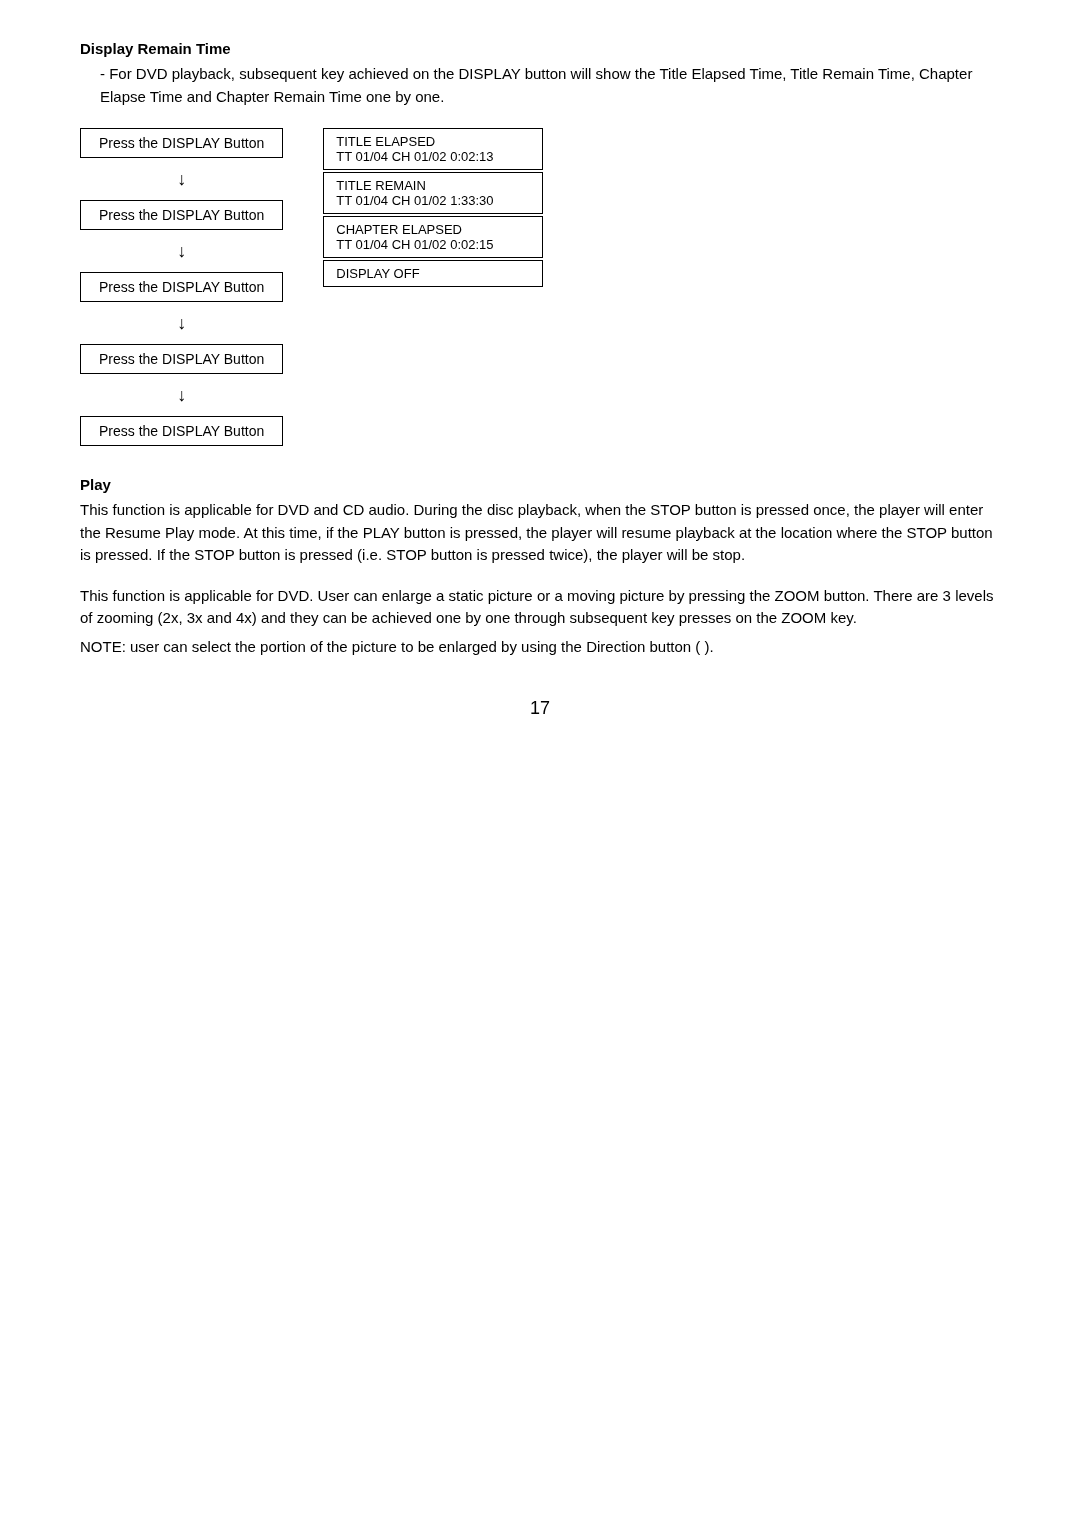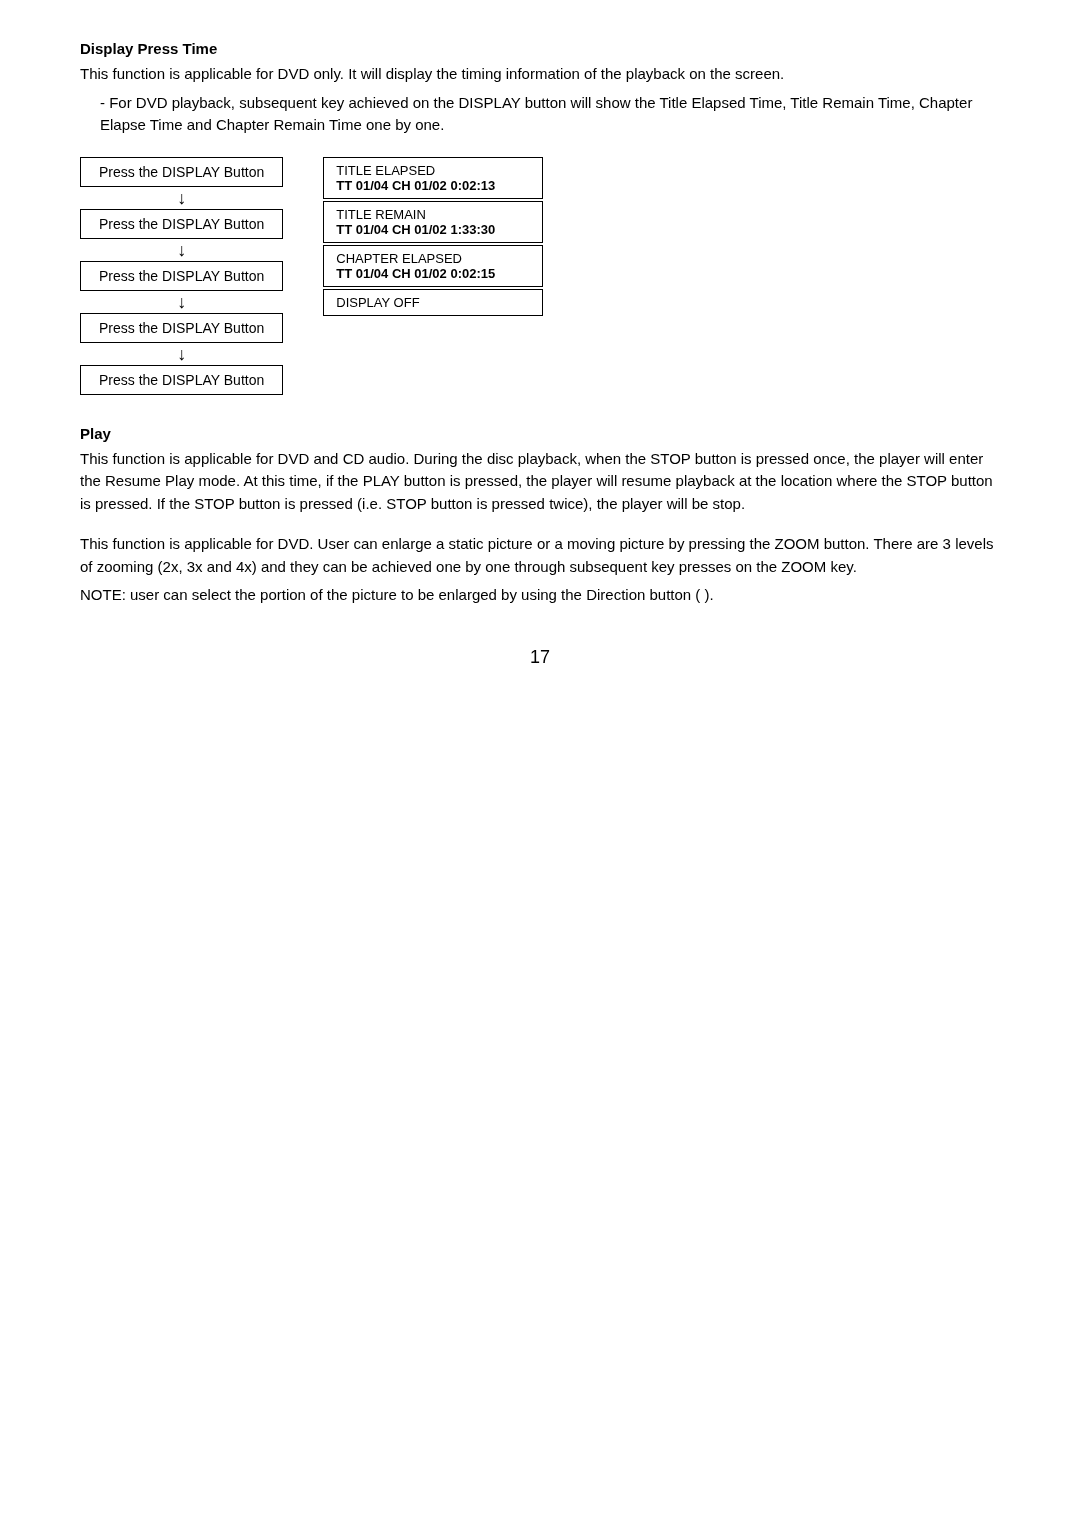--- a/index.html
+++ b/index.html
@@ -42,21 +42,21 @@
       flex-direction: row;
       align-items: flex-start;
       margin: 20px 0 30px 0;
       gap: 40px;
     }
 
     .left-column {
       display: flex;
       flex-direction: column;
       align-items: center;
-      gap: 0;
+      gap: 10px;
     }
 
     .display-btn-box {
       border: 1px solid #000;
       padding: 6px 18px;
       font-size: 14px;
       min-width: 200px;
       text-align: center;
       background: #fff;
     }
@@ -83,39 +83,38 @@
       background: #fff;
     }
 
     .info-box .line1 {
       font-size: 13px;
       font-weight: normal;
     }
 
     .info-box .line2 {
       font-size: 13px;
-      font-weight: bold;
+      font-weight: normal;
     }
 
     .section-gap {
       margin-top: 18px;
     }
 
     .page-number {
       text-align: center;
       margin-top: 40px;
       font-size: 18px;
     }
   </style>
 </head>
 <body>
 
 <div>
-  <div class="section-title">Display Press Time</div>
-  <div class="body-text">This function is applicable for DVD only.  It will display the timing information of the playback on the screen.</div>
+  <div class="section-title">Display Remain Time</div>
   <div class="bullet-text">- For DVD playback, subsequent key achieved on the DISPLAY button will show the Title Elapsed Time, Title Remain Time, Chapter Elapse Time and Chapter Remain Time one by one.</div>
 
   <div class="diagram-section">
 
     <div class="left-column">
       <div class="display-btn-box">
         <span>Press the DISPLAY Button</span>
       </div>
       <div class="arrow-down">↓</div>
       <div class="display-btn-box">

